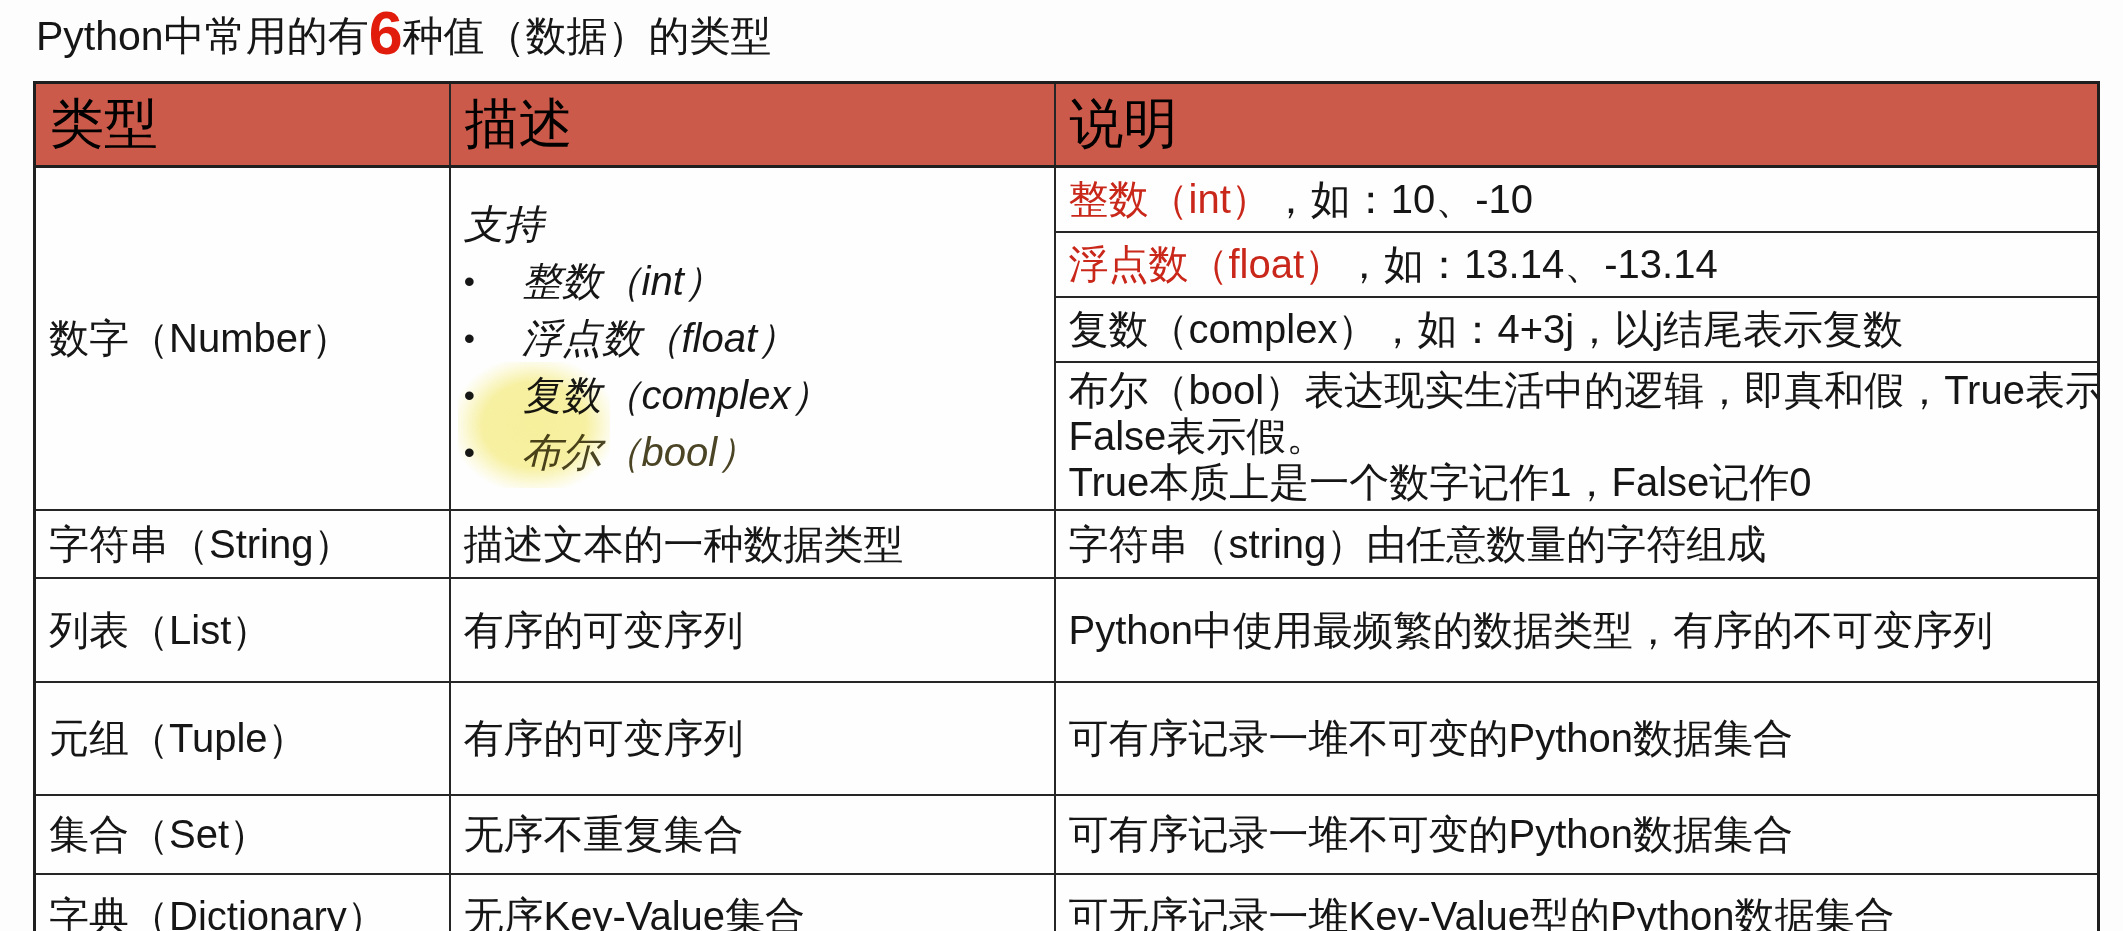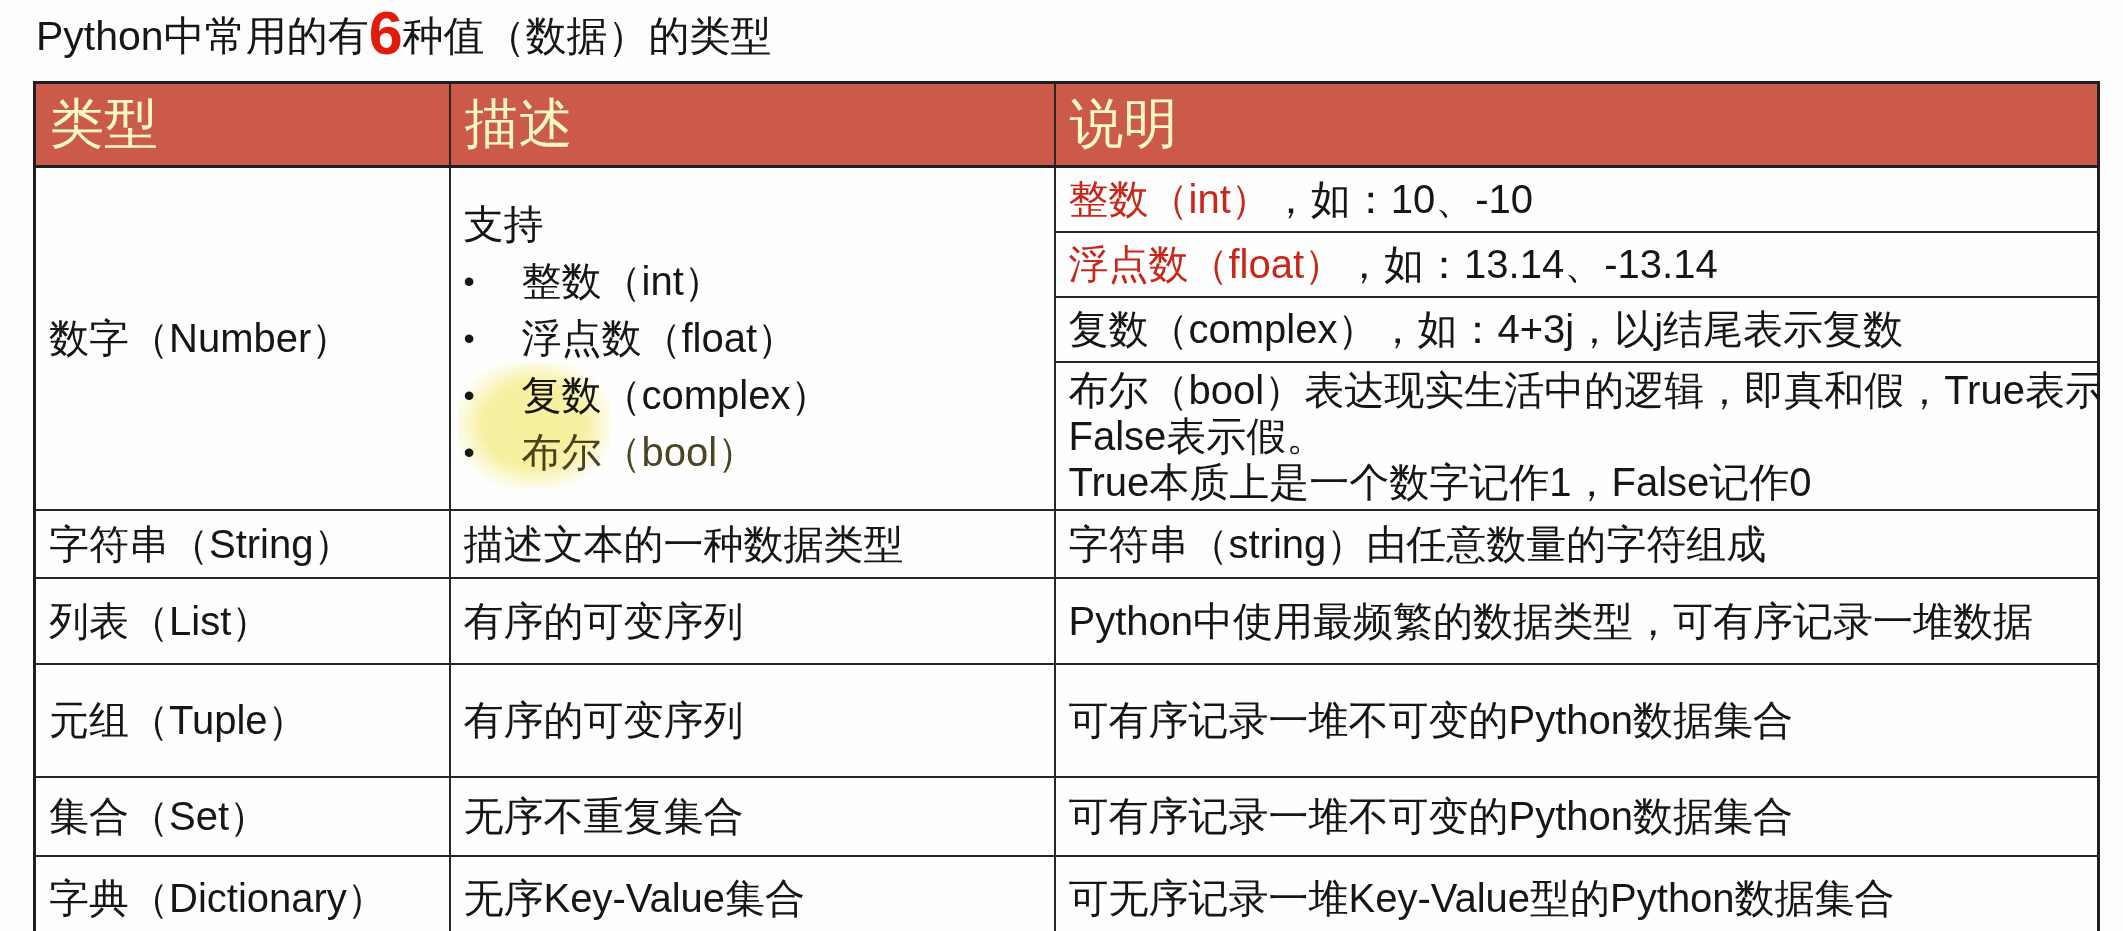--- a/index.html
+++ b/index.html
@@ -20,24 +20,24 @@
     border-collapse:collapse;table-layout:fixed;background:#fefefe;
   }
   .dtable td,.dtable th{
     border:2px solid #262626;
     font-size:40px;font-weight:400;text-align:left;
     padding:4px 12px 4px 13px;vertical-align:middle;
     overflow:hidden;color:#161616;
   }
   .dtable{border:3px solid #1f1f1f;}
   .dtable th{
-    background:#cb5a4a;color:#fef9c3;font-size:54px;font-weight:400;
+    background:#cb5a4a;color:#000000;font-size:54px;font-weight:400;
     padding-left:14px;border-bottom:3px solid #1f1f1f;
   }
-  .c2top{vertical-align:top;padding-top:12px;}
+  .c2top{vertical-align:top;padding-top:12px;font-style:italic;}
   .desc-line{line-height:57px;white-space:nowrap;}
   .bullet-line{display:flex;line-height:57px;white-space:nowrap;}
   .bullet-glyph{width:58px;flex:0 0 58px;font-size:32px;}
   .olive{color:#4b4526;}
   .red{color:#c9271a;}
   .note-line{line-height:46px;white-space:nowrap;}
   .boolcell{vertical-align:top;padding-top:6px;}
   .nowrap{white-space:nowrap;}
   .hl-blob{
     position:absolute;left:458px;top:362px;width:152px;height:126px;
@@ -104,24 +104,24 @@
         <div class="note-line">False表示假。</div>
         <div class="note-line">True本质上是一个数字记作1，False记作0</div>
       </td>
     </tr>
 
     <tr style="height:68px">
       <td class="nowrap">字符串（String）</td>
       <td class="nowrap">描述文本的一种数据类型</td>
       <td class="nowrap red">字符串（string）由任意数量的字符组成</td>
     </tr>
-    <tr style="height:86px">
+    <tr style="height:104px">
       <td class="nowrap">列表（List）</td>
       <td class="nowrap">有序的可变序列</td>
-      <td class="nowrap">Python中使用最频繁的数据类型，可有序记录一堆数据</td>
+      <td class="nowrap">Python中使用最频繁的数据类型，有序的不可变序列</td>
     </tr>
     <tr style="height:113px">
       <td class="nowrap">元组（Tuple）</td>
       <td class="nowrap">有序的可变序列</td>
       <td class="nowrap">可有序记录一堆不可变的Python数据集合</td>
     </tr>
     <tr style="height:79px">
       <td class="nowrap">集合（Set）</td>
       <td class="nowrap">无序不重复集合</td>
       <td class="nowrap">可有序记录一堆不可变的Python数据集合</td>

